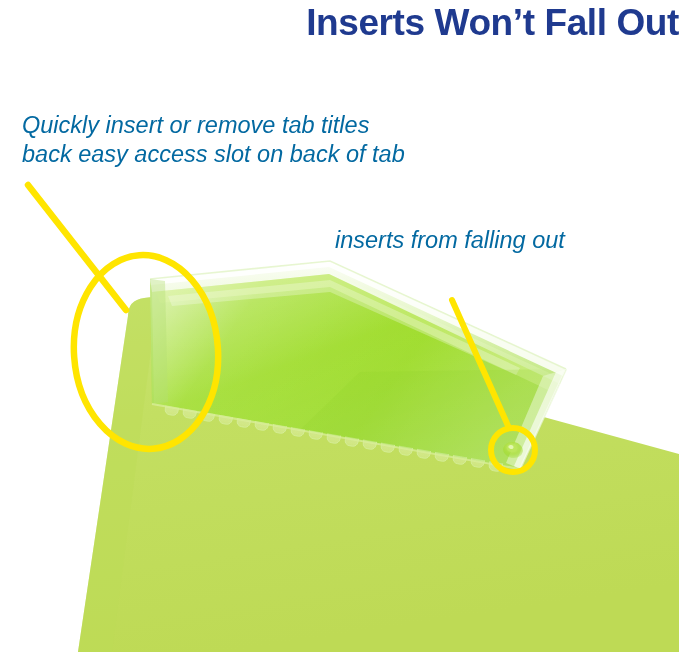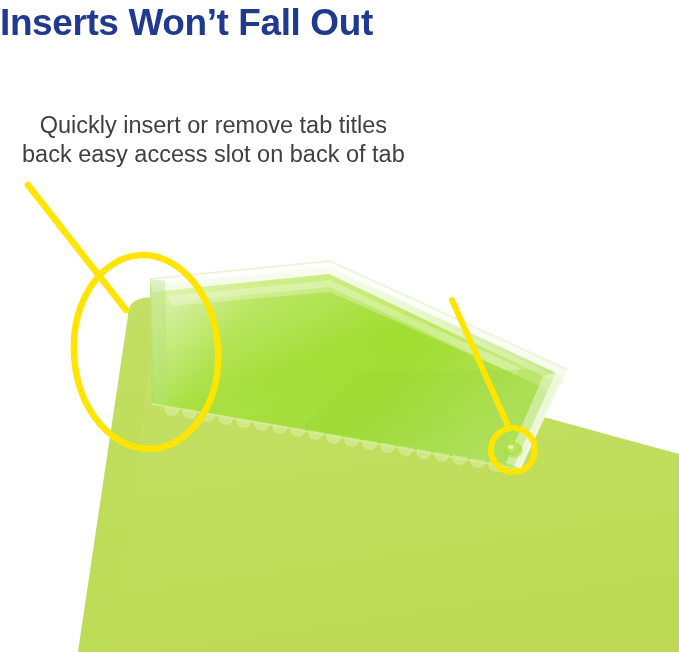--- a/index.html
+++ b/index.html
@@ -12,38 +12,38 @@
     position:relative;
   }
   #stage{
     position:absolute;left:0;top:0;width:679px;height:652px;
     background:#ffffff;overflow:hidden;
   }
 
   
   .title{
     position:absolute;left:0;top:2px;width:679px;
-    text-align:left;
+    text-align:right;
     font-size:37px;
     font-weight:bold;
     letter-spacing:-0.4px;
     color:#1F3A8F;
     font-family:"Liberation Sans", sans-serif;
     white-space:nowrap;
   }
 
   
   .callout{
     position:absolute;
+    font-style:italic;
     font-size:23.5px;
     line-height:29px;
-    color:#404040;
+    color:#0369a1;
     font-family:"Liberation Sans", sans-serif;
     white-space:nowrap;
-    text-align:center;
   }
   .callout .line{display:block;}
   #callout-left{left:22px;top:111px;}
   #callout-right{left:335px;top:226px;}
 
   
   .art{position:absolute;left:0;top:0;width:679px;height:652px;}
 
   
   .anno{position:absolute;left:0;top:0;width:679px;height:652px;pointer-events:none;}
@@ -251,15 +251,16 @@
   </svg>
 
   <div class="title">Inserts Won’t Fall Out</div>
 
   <div class="callout" id="callout-left">
     <span class="line">Quickly insert or remove tab titles</span>
     <span class="line">back easy access slot on back of tab</span>
   </div>
 
   <div class="callout" id="callout-right">
+    <span class="line">inserts from falling out</span>
   </div>
 
 </div>
 
 </body></html>

